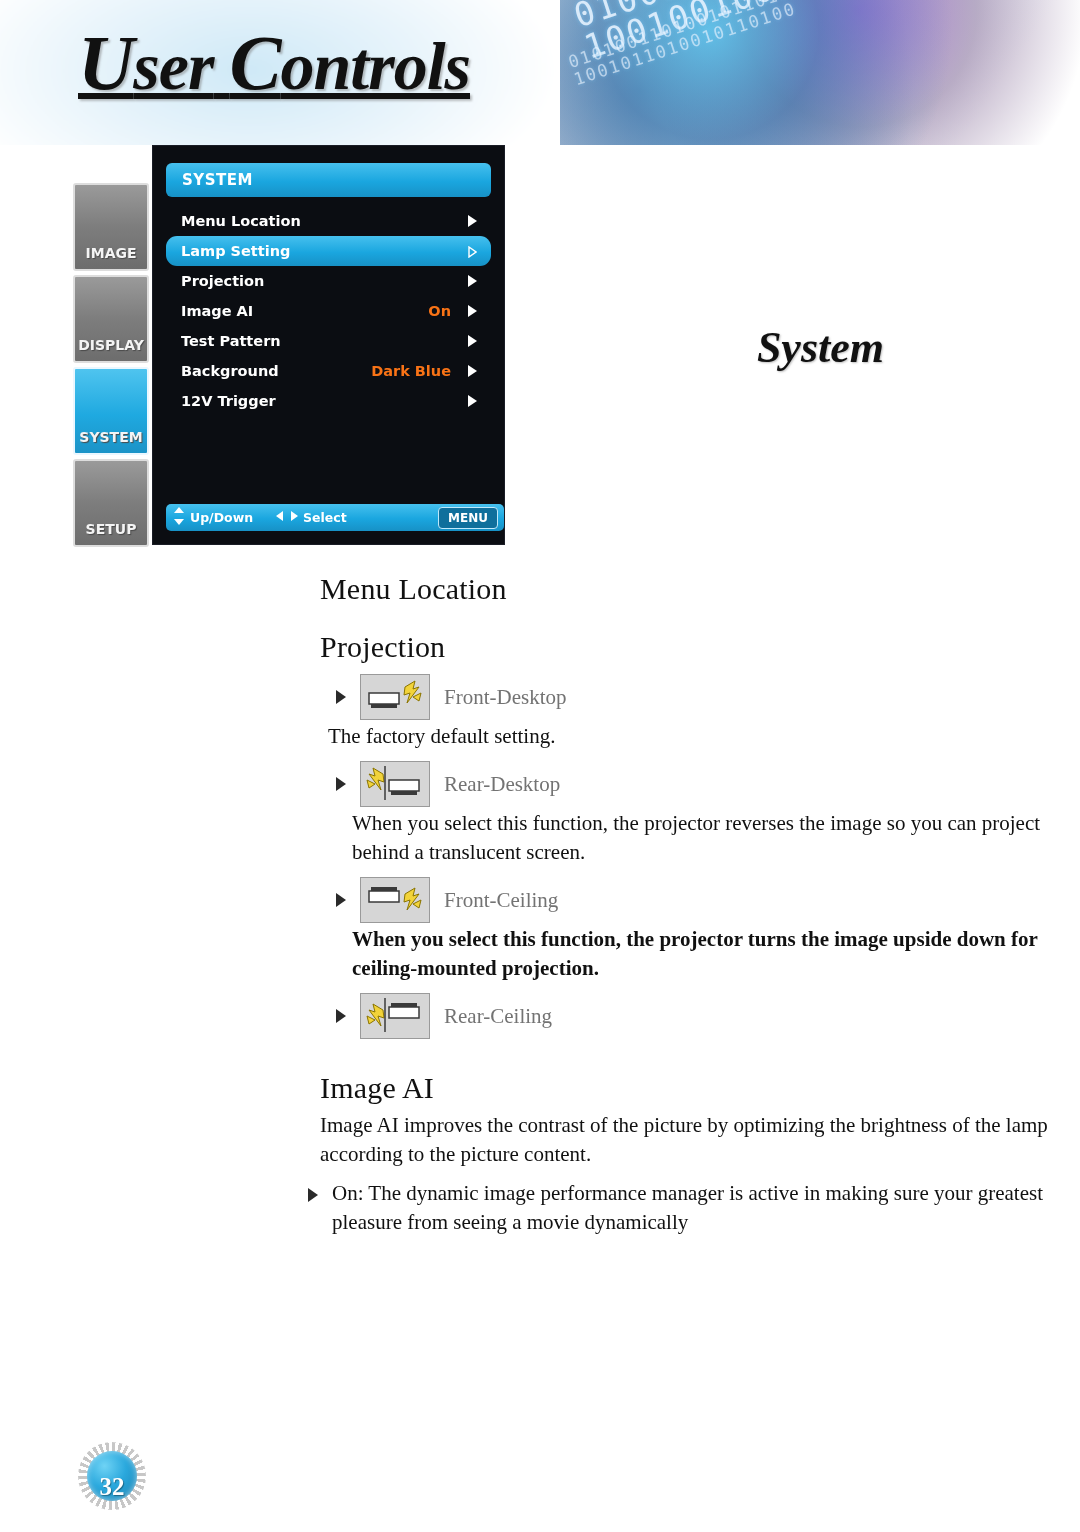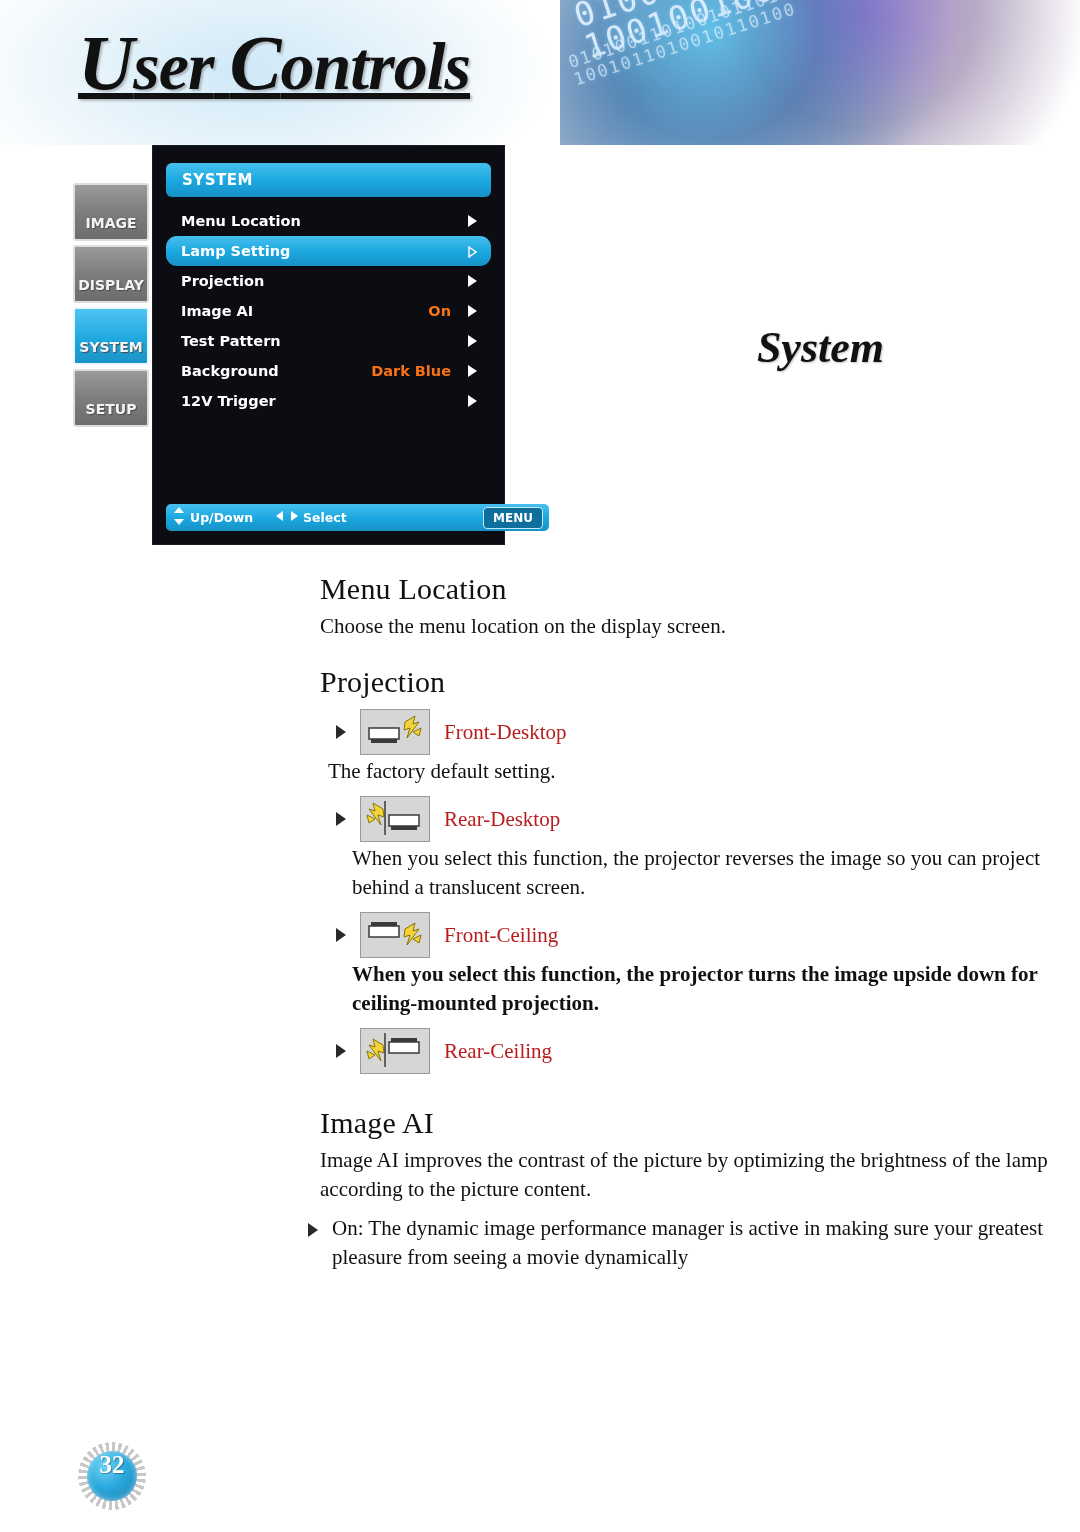--- a/index.html
+++ b/index.html
@@ -98,21 +98,21 @@
     border: 1px solid #1a1d26;
   }
   .osd-tabs {
     position: absolute;
     left: 0px;
     top: 40px;
     width: 80px;
   }
   .osd-tab {
     width: 76px;
-    height: 58px;
+    height: 88px;
     margin-bottom: 4px;
     background: linear-gradient(180deg,#9a9a9a 0%, #7d7d7d 50%, #6d6d6d 100%);
     border: 2px solid #dddddd;
     border-radius: 3px;
     display: flex;
     align-items: flex-end;
     justify-content: center;
     box-sizing: border-box;
     padding-bottom: 8px;
   }
@@ -196,21 +196,21 @@
     background: transparent;
     position: absolute;
     right: 14px;
   }
   .osd-row .arrow.hollow svg { display: block; }
 
   .osd-footer {
     position: absolute;
     left: 13px;
     bottom: 13px;
-    width: 383px;
+    width: 338px;
     height: 27px;
     background: linear-gradient(180deg,#46c0ee 0%, #1aa6df 55%, #1791c6 100%);
     border-radius: 5px;
     display: flex;
     align-items: center;
     box-sizing: border-box;
     padding: 9px 6px;
   }
   .osd-footer .f-lbl {
     font-family: "DejaVu Sans", sans-serif;
@@ -286,21 +286,21 @@
     height: 44px;
     background: #d6d6d6;
     border: 1px solid #9a9a9a;
     margin-right: 14px;
     flex: 0 0 auto;
     position: relative;
   }
   .bullet-label {
     font-family: "Liberation Serif", serif;
     font-size: 21px;
-    color: #b91c1c;
+    color: #737373;
   }
   .text-bullet {
     display: flex;
     margin: 10px 0 0 18px;
   }
   .text-bullet .bullet-tri { margin-top: 9px; }
   .text-bullet p {
     margin: 0;
     font-family: "Liberation Serif", serif;
     font-size: 21px;
@@ -324,21 +324,21 @@
       repeating-conic-gradient(#bdbdbd 0deg 6deg, #ffffff 6deg 12deg);
     opacity: 0.85;
   }
   .page-num .disc {
     position: absolute;
     left: 9px; top: 9px;
     width: 50px; height: 50px;
     border-radius: 50%;
     background: radial-gradient(circle at 35% 30%, #6fd3f5 0%, #2aa8dd 45%, #1a7fae 100%);
     display: flex;
-    align-items: flex-start;
+    align-items: flex-end;
     justify-content: center;
     box-shadow: inset 0 0 6px rgba(255,255,255,0.6);
   }
   .page-num .disc span {
     font-family: "Liberation Serif", serif;
     font-weight: bold;
     font-size: 25px;
     color: #ffffff;
     text-shadow: 1px 1px 1px rgba(0,0,0,0.35);
   }
@@ -436,21 +436,20 @@
       <span>SETUP</span>
     </div>
   </div>
 </div>
 
 <div class="section-heading-right">System</div>
 
 <div class="content">
 
   <h2 class="sub">Menu Location</h2>
-  <p class="para">Choose the menu location on the display screen.</p>
 
   <h2 class="sub spaced">Projection</h2>
 
   <div class="bullet-row">
     <span class="bullet-tri"></span>
     <span class="proj-icon">
       <svg width="66" height="42" viewBox="0 0 66 42">
         <rect x="8" y="18" width="30" height="11" fill="#ffffff" stroke="#3a3a3a" stroke-width="1.5"></rect>
         <rect x="10" y="29" width="26" height="4" fill="#3a3a3a"></rect>
         <path d="M44 12 L54 6 L52 14 L58 12 L46 28 L49 18 L43 20 Z" fill="#f2d33a" stroke="#8a7400" stroke-width="1"></path>

